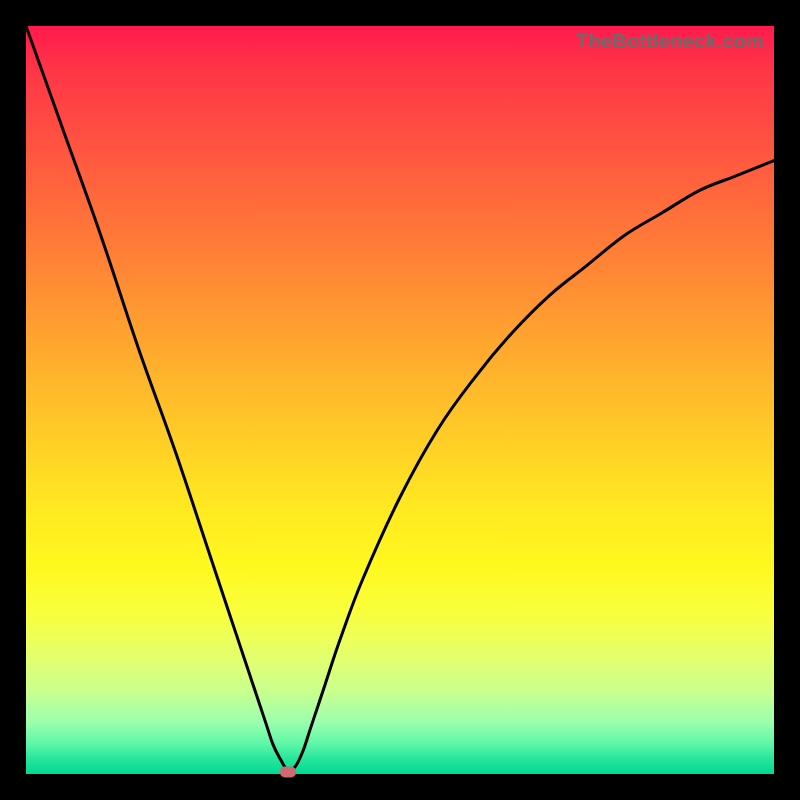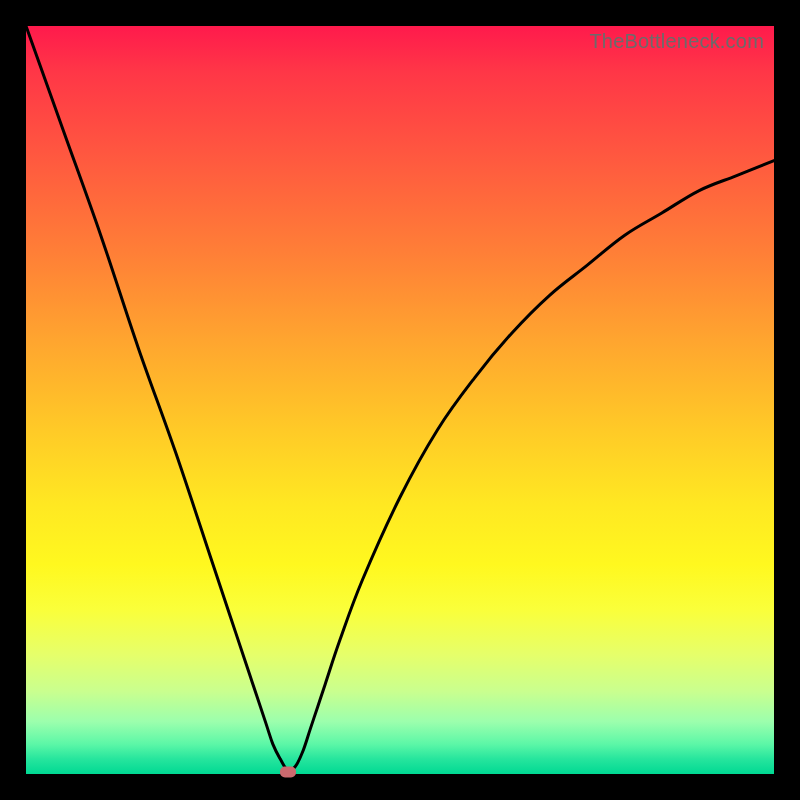--- a/index.html
+++ b/index.html
@@ -34,21 +34,21 @@
       #26e59d 98%,
       #00d993 100%
     );
   }
   .watermark {
     position: absolute;
     top: 4px;
     right: 10px;
     font-family: Arial, Helvetica, sans-serif;
     font-size: 20px;
-    font-weight: 400;
+    font-weight: 700;
     color: #6b6b6b;
     letter-spacing: 0.2px;
   }
   svg.curve {
     position: absolute;
     left: 0;
     top: 0;
     width: 748px;
     height: 748px;
     overflow: visible;

